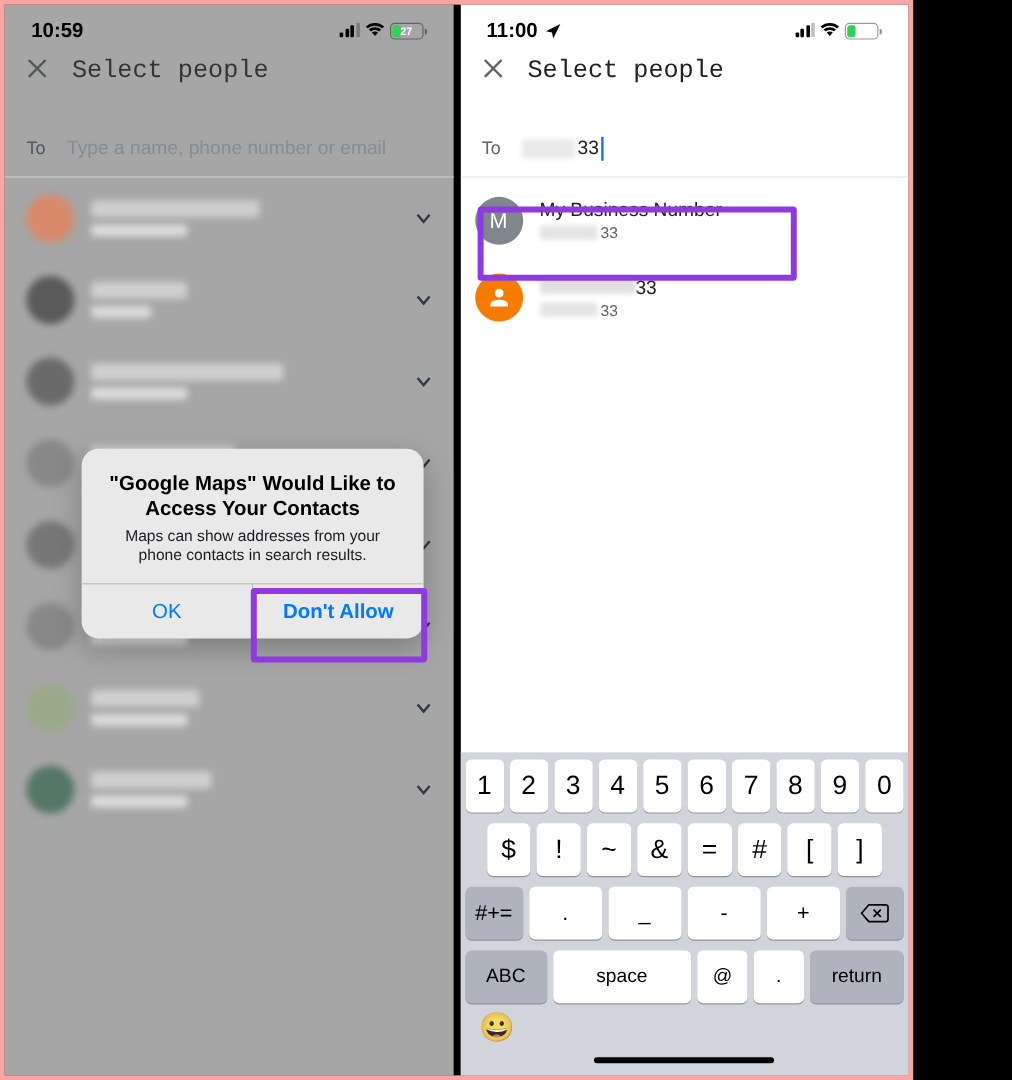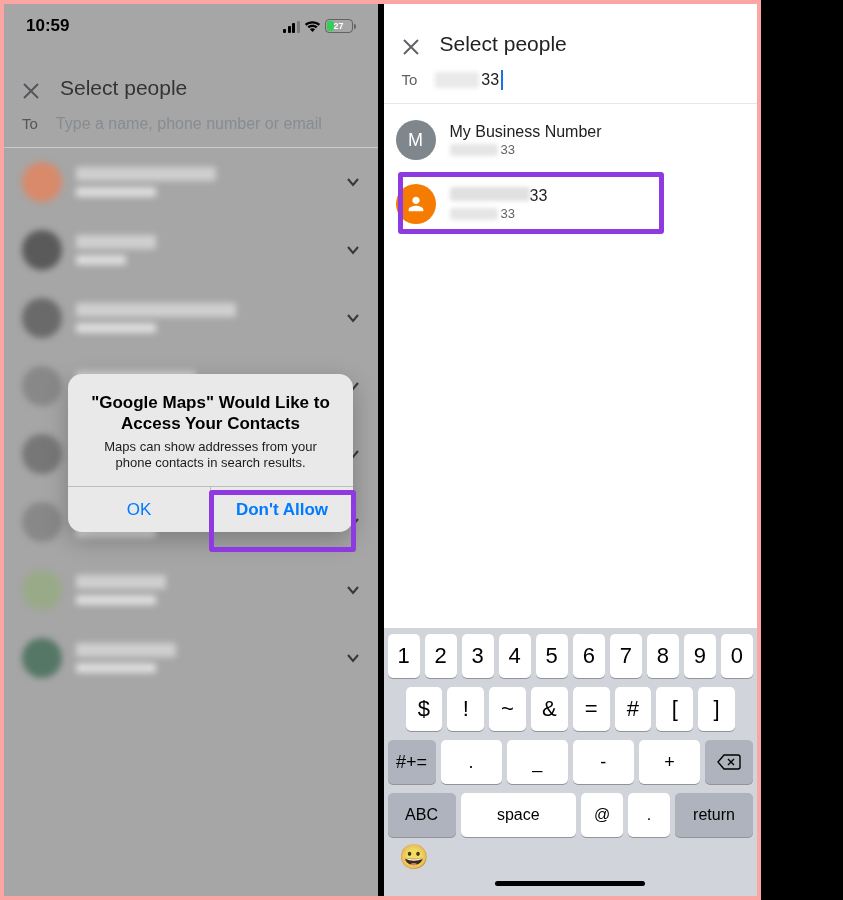--- a/index.html
+++ b/index.html
@@ -9,21 +9,21 @@
   .wrap { width: 761px; height: 900px; display: flex; border: 4px solid #fca5a5; }
   .phone { flex: 1; height: 100%; position: relative; background: #fff; }
   .divider { width: 6px; height: 100%; background: #000; }
 
   
   .phone.left { background: #bdbdbd; }
   .scrim { position: absolute; inset: 0; background: rgba(0,0,0,0.12); pointer-events: none; }
 
   
   .statusbar { height: 44px; display: flex; align-items: center; justify-content: space-between; padding: 0 22px; font-weight: 600; font-size: 17px; }
-  .statusbar .right { display: flex; align-items: flex-end; gap: 4px; }
+  .statusbar .right { display: flex; align-items: flex-start; gap: 4px; }
   .statusbar svg { display: block; }
 
   .signal-bars { display: flex; align-items: flex-end; gap: 1.5px; height: 12px; }
   .signal-bars div { width: 3px; background: #000; border-radius: 1px; }
   .signal-bars div:nth-child(1){height:4px}
   .signal-bars div:nth-child(2){height:7px}
   .signal-bars div:nth-child(3){height:10px}
   .signal-bars div:nth-child(4){height:12px}
   .signal-bars.dim div:nth-child(4){ background: rgba(0,0,0,0.25); }
 
@@ -31,21 +31,21 @@
 
   .battery { display: flex; align-items: center; gap: 1px; }
   .battery-pill { width: 28px; height: 14px; border: 1px solid rgba(0,0,0,0.4); border-radius: 4px; position: relative; display: flex; align-items: center; justify-content: center; font-size: 9px; font-weight: 600; color: #fff; overflow: hidden; }
   .battery-fill { position: absolute; left: 1px; top: 1px; bottom: 1px; border-radius: 2.5px; background: #30d158; }
   .battery-txt { position: relative; z-index: 1; }
   .battery-tip { width: 2px; height: 5px; background: rgba(0,0,0,0.4); border-radius: 0 2px 2px 0; }
 
   .loc-arrow { width: 14px; height: 14px; }
 
   
-  .appbar { display: flex; align-items: flex-end; height: 52px; padding: 0 18px; gap: 20px; font-size: 21px; color: #222; }
+  .appbar { display: flex; align-items: flex-start; height: 52px; padding: 0 18px; gap: 20px; font-size: 21px; color: #222; font-family: Liberation Mono, monospace; }
   .phone.left .appbar { color: #3c3c3c; }
   .close-x { width: 18px; height: 18px; display: flex; align-items: center; justify-content: center; color: #5f6368; }
 
   
   .to-row { display: flex; align-items: center; height: 48px; padding: 0 18px; gap: 18px; font-size: 16px; color: #5f6368; border-bottom: 1px solid #e6e6e6; }
   .to-label { font-size: 15px; }
   .to-input { flex: 1; color: #9aa0a6; }
   .to-input.typed { color: #202124; display: flex; align-items: center; gap: 2px; }
   .blur-chip { display: inline-block; width: 44px; height: 16px; background: #e9e9e9; filter: blur(2px); border-radius: 2px; }
   .caret { width: 1.5px; height: 20px; background: #1a73e8; display: inline-block; }
@@ -241,20 +241,46 @@
       </div>
     </div>
     <div class="hl-box" style="left:205px; top:486px; width:147px; height:62px;"></div>
 
   </div>
 
   <div class="divider"></div>
 
   <div class="phone right">
 
+    <div class="statusbar">
+      <span style="display:flex;align-items:center;gap:6px">
+        <span>11:00</span>
+        <svg class="loc-arrow" viewBox="0 0 14 14">
+            <path d="M1 7 L13 1 L7 13 L6 8 Z" fill="#000"></path>
+          </svg>
+      </span>
+      <div class="right">
+        <div class="signal-bars dim">
+            <div></div>
+            <div></div>
+            <div></div>
+            <div></div>
+          </div>
+        <svg class="wifi-icon" viewBox="0 0 20 14">
+            <path d="M10 13 L7 9.5 C8.7 8 11.3 8 13 9.5 Z M4 6.5 C7.3 3.5 12.7 3.5 16 6.5 L14 8.5 C11.8 6.5 8.2 6.5 6 8.5 Z M1 3.5 C6 -1 14 -1 19 3.5 L17 5.5 C13.2 2 6.8 2 3 5.5 Z" fill="#000"></path>
+          </svg>
+        <div class="battery">
+          <div class="battery-pill">
+              <div class="battery-fill" style="width:28%"></div>
+              <span class="battery-txt">28</span>
+            </div>
+          <div class="battery-tip"></div>
+        </div>
+      </div>
+    </div>
 
     <div class="appbar">
       <span class="close-x">
         <svg viewBox="0 0 18 18" width="18" height="18">
             <path d="M2 2 L16 16 M16 2 L2 16" stroke="#5f6368" stroke-width="2"></path>
           </svg>
       </span>
       <span>Select people</span>
     </div>
 

